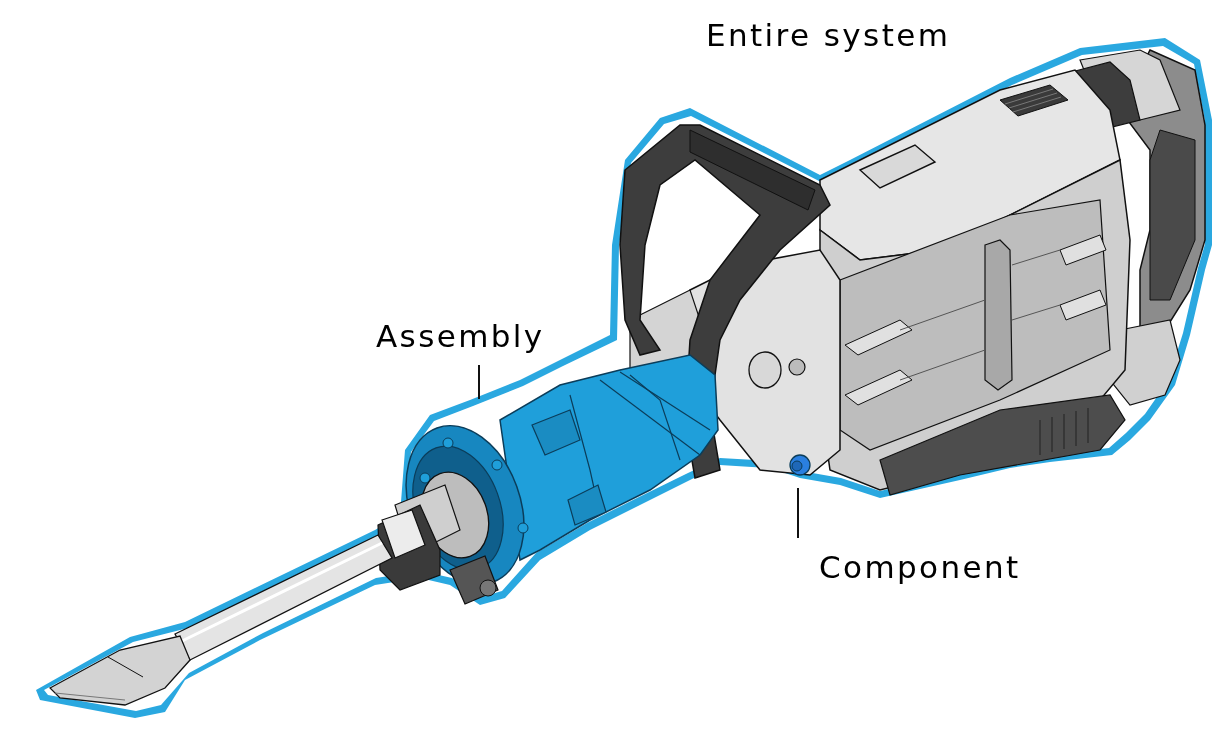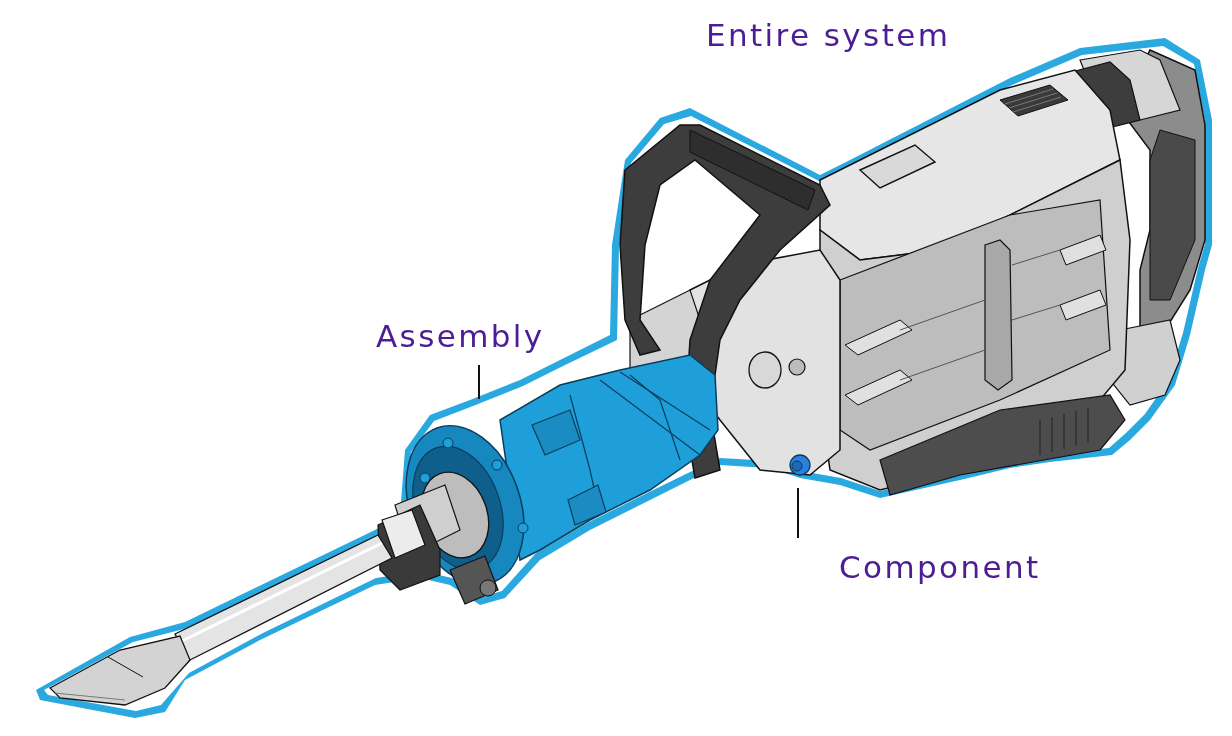--- a/index.html
+++ b/index.html
@@ -17,27 +17,27 @@
     .canvas {
       position: absolute;
       left: 0; top: 0;
       width: 1232px; height: 736px;
     }
     .label {
       position: absolute;
       font-family: "DejaVu Sans", sans-serif;
       font-size: 31px;
       letter-spacing: 2.4px;
-      color: #4c1d95;
+      color: #000000;
       white-space: nowrap;
       line-height: 1;
     }
     .label-system { left: 706px; top: 20px; }
     .label-assembly { left: 376px; top: 321px; }
-    .label-component { left: 839px; top: 552px; }
+    .label-component { left: 819px; top: 552px; }
     .leader {
       position: absolute;
       width: 2px;
       background: #111111;
     }
     .leader-assembly { left: 478px; top: 365px; height: 34px; }
     .leader-component { left: 797px; top: 488px; height: 50px; }
   </style>
 </head>
 <body>

